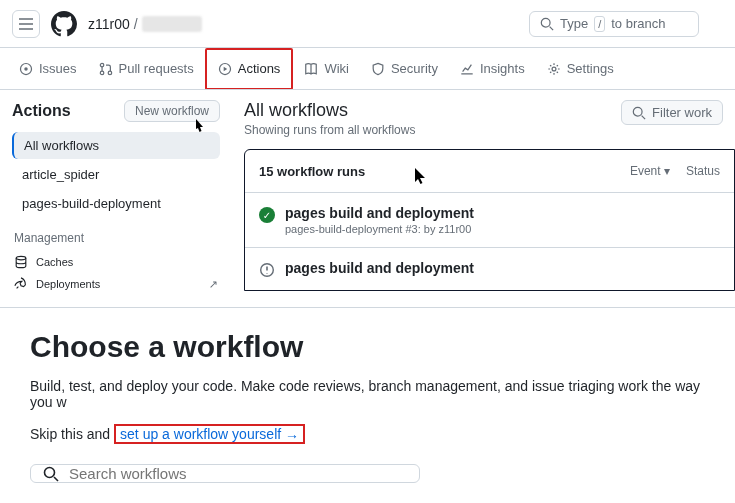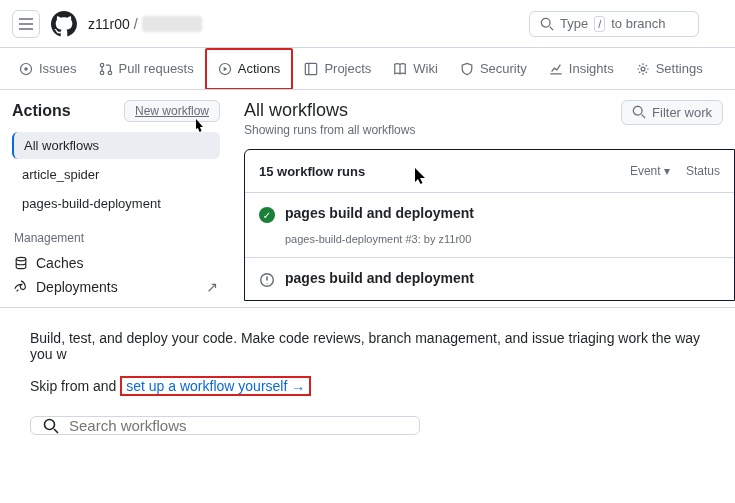--- a/index.html
+++ b/index.html
@@ -14,43 +14,43 @@
   .search-top{display:flex;align-items:center;gap:6px;border:1px solid #d0d7de;border-radius:6px;padding:4px 10px;color:#656d76;font-size:13px;min-width:170px;margin-right:24px;}
   .kbd{display:inline-block;border:1px solid #d0d7de;border-radius:3px;padding:0 3px;font-size:11px;line-height:14px;}
   .tabs{display:flex;align-items:center;gap:0;padding:0 8px;border-bottom:1px solid #d0d7de;height:42px;overflow:hidden;}
   .tab{display:flex;align-items:center;gap:6px;padding:0 11px;height:42px;color:#656d76;font-size:13px;cursor:pointer;white-space:nowrap;}
   .tab svg,.tab .ico{color:#656d76;}
   .tab.sel{border:2px solid #d62121;border-radius:2px;color:#1f2328;}
   .main{display:flex;min-height:218px;border-bottom:1px solid #d0d7de;overflow:hidden;}
   .side{width:232px;padding:10px 12px 8px 12px;}
   .side-head{display:flex;align-items:center;justify-content:space-between;margin-bottom:10px;}
   .side-head h3{font-size:16px;font-weight:600;}
-  .newbtn{font-size:12px;color:#656d76;border:1px solid #d0d7de;background:#f6f8fa;border-radius:6px;padding:3px 10px;cursor:pointer;position:relative;text-decoration:underline;}
+  .newbtn{font-size:12px;color:#656d76;border:1px solid #d0d7de;background:#f6f8fa;border-radius:6px;padding:3px 10px;cursor:pointer;position:relative;}
   .cursor-hand{position:absolute;right:14px;top:18px;font-size:14px;}
   .side-item{display:block;padding:6px 10px;border-radius:6px;font-size:13px;color:#1f2328;cursor:pointer;margin-bottom:2px;}
   .side-item.active{background:#eaeef2;border-left:2px solid #0969da;font-weight:500;}
   .side-group{font-size:12px;color:#656d76;margin:14px 0 6px 2px;}
-  .side-link{display:flex;align-items:center;gap:8px;color:#1f2328;font-size:14px;padding:4px 2px;cursor:pointer;}
+  .side-link{display:flex;align-items:center;gap:8px;color:#1f2328;font-size:11px;padding:4px 2px;cursor:pointer;}
   .side-link .arrow{margin-left:auto;color:#656d76;}
   .content{flex:1;padding:10px 0 0 4px;display:flex;flex-direction:column;}
   .c-head{display:flex;align-items:flex-start;justify-content:space-between;padding:0 12px 12px 8px;}
   .c-head h2{font-size:18px;font-weight:400;}
   .c-sub{font-size:12px;color:#656d76;margin-top:2px;}
-  .filterbtn{display:flex;gap:6px;border:1px solid #d0d7de;background:#f6f8fa;border-radius:6px;padding:4px 10px;color:#656d76;font-size:13px;cursor:pointer;}
+  .filterbtn{display:flex;align-items:center;gap:6px;border:1px solid #d0d7de;background:#f6f8fa;border-radius:6px;padding:4px 10px;color:#656d76;font-size:13px;cursor:pointer;}
   .runs-box{border:1px solid #0f172a;border-radius:6px 0 0 0;margin-left:8px;}
   .runs-head{display:flex;align-items:center;justify-content:space-between;padding:12px 14px;border-bottom:1px solid #d0d7de;}
   .runs-head b{font-size:13px;font-weight:600;}
   .runs-head .filters{display:flex;gap:16px;color:#656d76;font-size:12px;}
   .cursor-arrow{position:relative;left:50px;top:6px;font-size:15px;}
   .run{display:flex;align-items:flex-start;gap:10px;padding:12px 14px;border-bottom:1px solid #d0d7de;}
   .run:last-child{border-bottom:none;}
   .status-ok{width:16px;height:16px;border-radius:50%;background:#1a7f37;display:flex;align-items:center;justify-content:center;color:#fff;font-size:10px;flex-shrink:0;margin-top:2px;}
   .status-info{width:16px;height:16px;display:flex;align-items:center;justify-content:center;color:#656d76;flex-shrink:0;margin-top:2px;}
   .run-title{font-size:14px;font-weight:600;color:#1f2328;}
-  .run-sub{font-size:11px;color:#656d76;margin-top:12px;}
+  .run-sub{font-size:11px;color:#656d76;margin-top:2px;}
   .lower{padding:22px 30px 10px 30px;}
   .lower h1{font-size:30px;font-weight:600;margin-bottom:14px;}
   .lower p{font-size:14px;color:#1f2328;margin-bottom:14px;}
   .lower .skip{font-size:14px;}
   .link-box{display:inline-block;border:2px solid #d62121;padding:0 4px;}
   .link-box a{color:#0969da;text-decoration:none;}
   .lower-search{margin-top:20px;display:flex;align-items:center;gap:10px;border:1px solid #d0d7de;border-radius:6px;padding:0 12px;width:390px;}
   .lower-search input{border:none;outline:none;font-size:15px;flex:1;}
   svg{display:block;}
 </style>
@@ -104,27 +104,20 @@
   </div>
   <div class="tab sel">
     <svg width="14" height="14" viewBox="0 0 16 16">
         <circle cx="8" cy="8" r="6.3" fill="none" stroke="currentColor" stroke-width="1.4"></circle>
         <path fill="currentColor" d="M6.5 5.5v5l4-2.5z"></path>
       </svg>
     <span>Actions</span>
   </div>
   <div class="tab">
     <svg width="14" height="14" viewBox="0 0 16 16">
-        <rect x="1.5" y="1.5" width="13" height="13" rx="1.5" fill="none" stroke="currentColor" stroke-width="1.4"></rect>
-        <path stroke="currentColor" stroke-width="1.4" d="M5.5 1.5v13"></path>
-      </svg>
-    <span>Projects</span>
-  </div>
-  <div class="tab">
-    <svg width="14" height="14" viewBox="0 0 16 16">
         <path fill="none" stroke="currentColor" stroke-width="1.4" d="M2 2.5v11a5 3 0 016 0V2.5a5 3 0 00-6 0zM14 2.5v11a5 3 0 00-6 0V2.5a5 3 0 016 0z"></path>
       </svg>
     <span>Wiki</span>
   </div>
   <div class="tab">
     <svg width="14" height="14" viewBox="0 0 16 16">
         <path fill="none" stroke="currentColor" stroke-width="1.4" d="M8 1.5l5.5 2v4c0 3.5-2.3 5.9-5.5 7-3.2-1.1-5.5-3.5-5.5-7v-4z"></path>
       </svg>
     <span>Security</span>
   </div>
@@ -221,23 +214,24 @@
         </div>
         <div>
           <div class="run-title">pages build and deployment</div>
         </div>
       </div>
     </div>
   </div>
 </div>
 
 <div class="lower">
+  <h1>Choose a workflow</h1>
   <p>Build, test, and deploy your code. Make code reviews, branch management, and issue triaging work the way you w</p>
   <div class="skip">
-    <span>Skip from and</span>
+    <span>Skip this and</span>
     <span class="link-box">
       <a>
         <span>set up a workflow yourself</span>
         <span>→</span>
       </a>
     </span>
   </div>
   <div class="lower-search">
     <svg width="16" height="16" viewBox="0 0 16 16">
         <circle cx="6.5" cy="6.5" r="5" fill="none" stroke="#1f2328" stroke-width="1.6"></circle>

